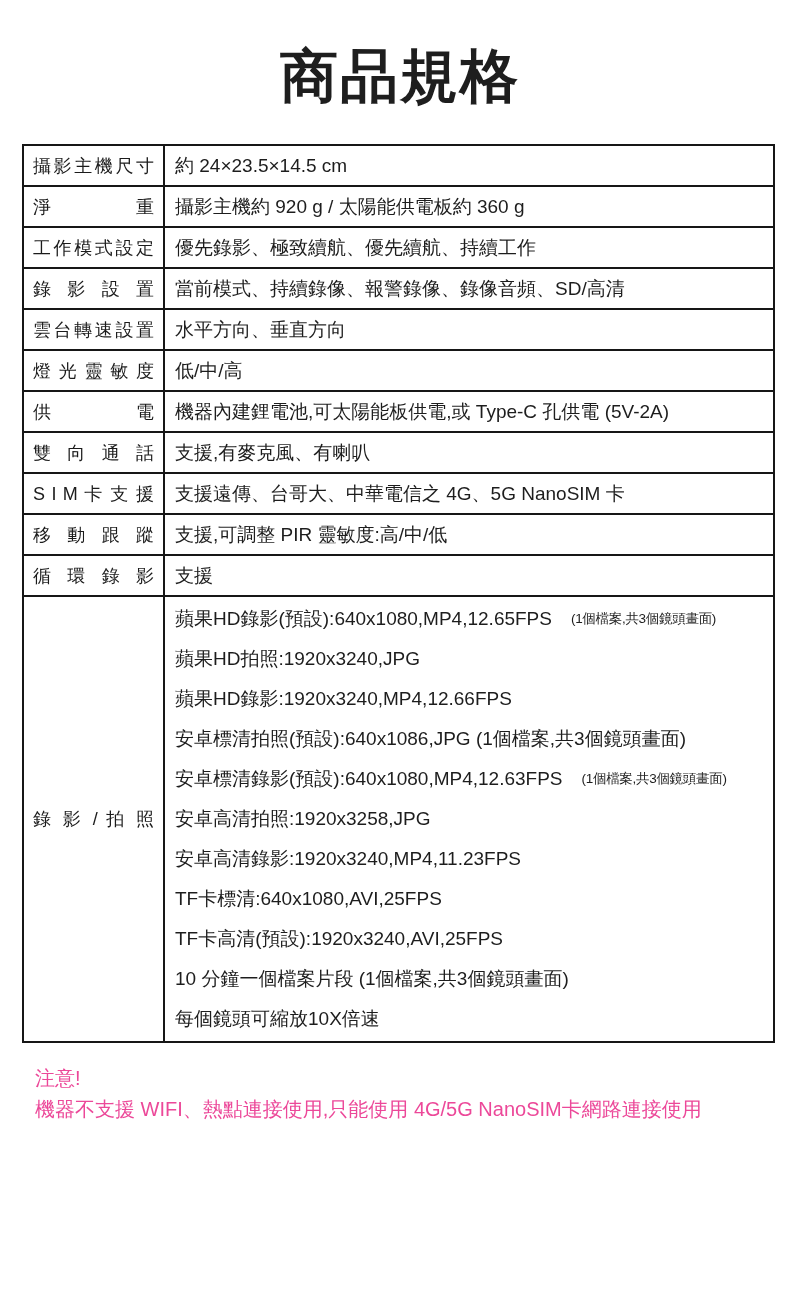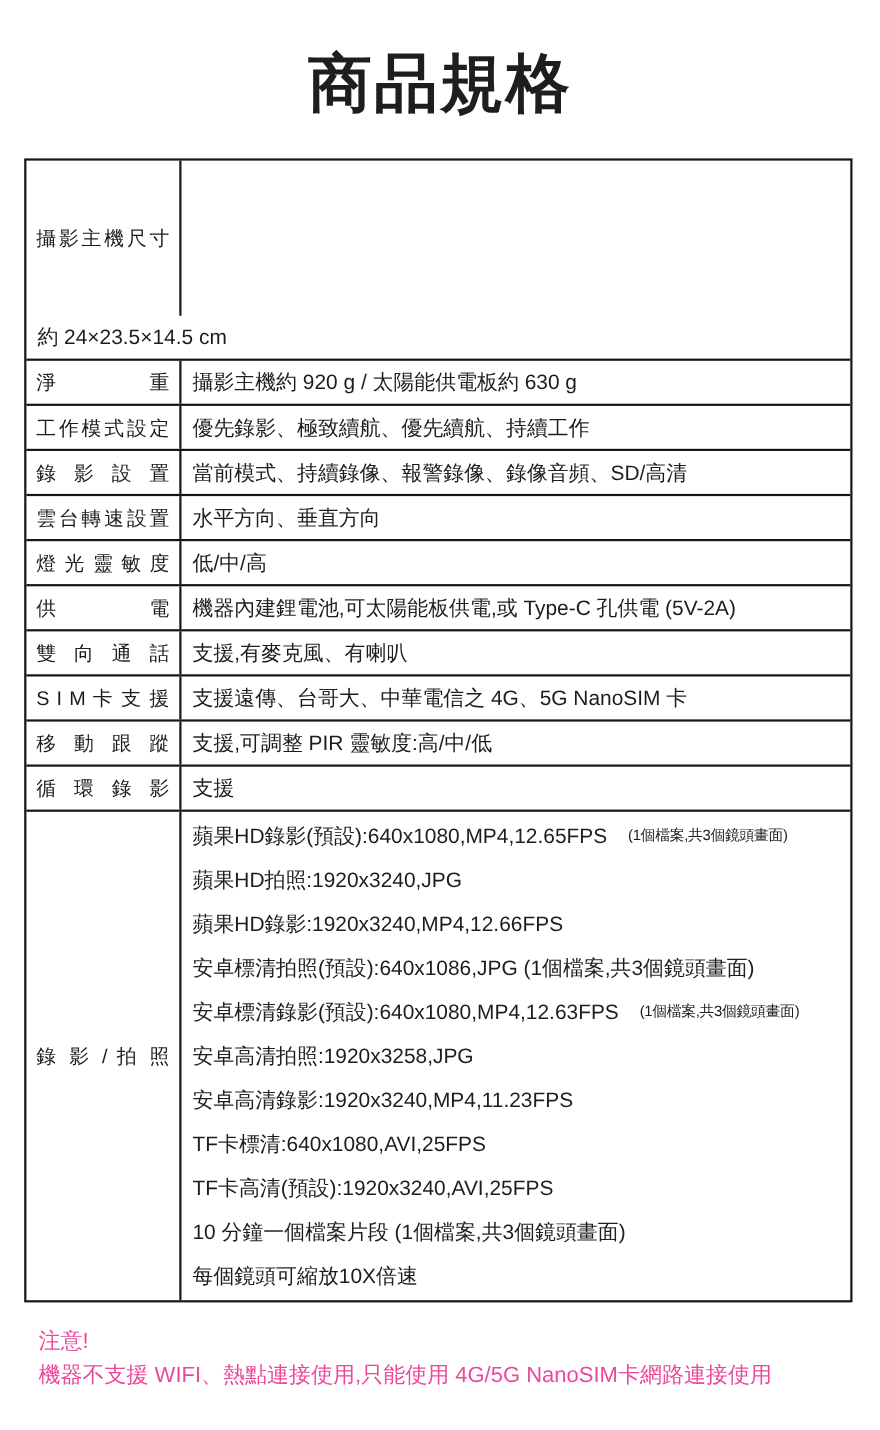--- a/index.html
+++ b/index.html
@@ -32,21 +32,21 @@
     margin: 32px 0 0 22px;
     width: 753px;
     border: 2px solid #161616;
     background: #ffffff;
   }
   .row {
     display: flex;
     align-items: stretch;
     border-top: 2px solid #161616;
   }
-  .row:first-child { border-top: none; flex-direction: column; }
+  .row:first-child { border-top: none; }
   .cell-label {
     box-sizing: border-box;
     flex: 0 0 141px;
     width: 141px;
     border-right: 2px solid #161616;
     display: flex;
     align-items: center;
     padding: 0 9px;
     font-size: 18px;
     color: #1b1b1b;
@@ -107,21 +107,21 @@
       <div class="cell-label">
           <span class="just">攝影主機尺寸</span>
         </div>
       <div class="cell-value">約 24×23.5×14.5 cm</div>
     </div>
 
     <div class="row">
       <div class="cell-label">
           <span class="just">淨 重</span>
         </div>
-      <div class="cell-value">攝影主機約 920 g / 太陽能供電板約 630 g</div>
+      <div class="cell-value">攝影主機約 920 g / 太陽能供電板約 360 g</div>
     </div>
 
     <div class="row">
       <div class="cell-label">
           <span class="just">工作模式設定</span>
         </div>
       <div class="cell-value">優先錄影、極致續航、優先續航、持續工作</div>
     </div>
 
     <div class="row">

